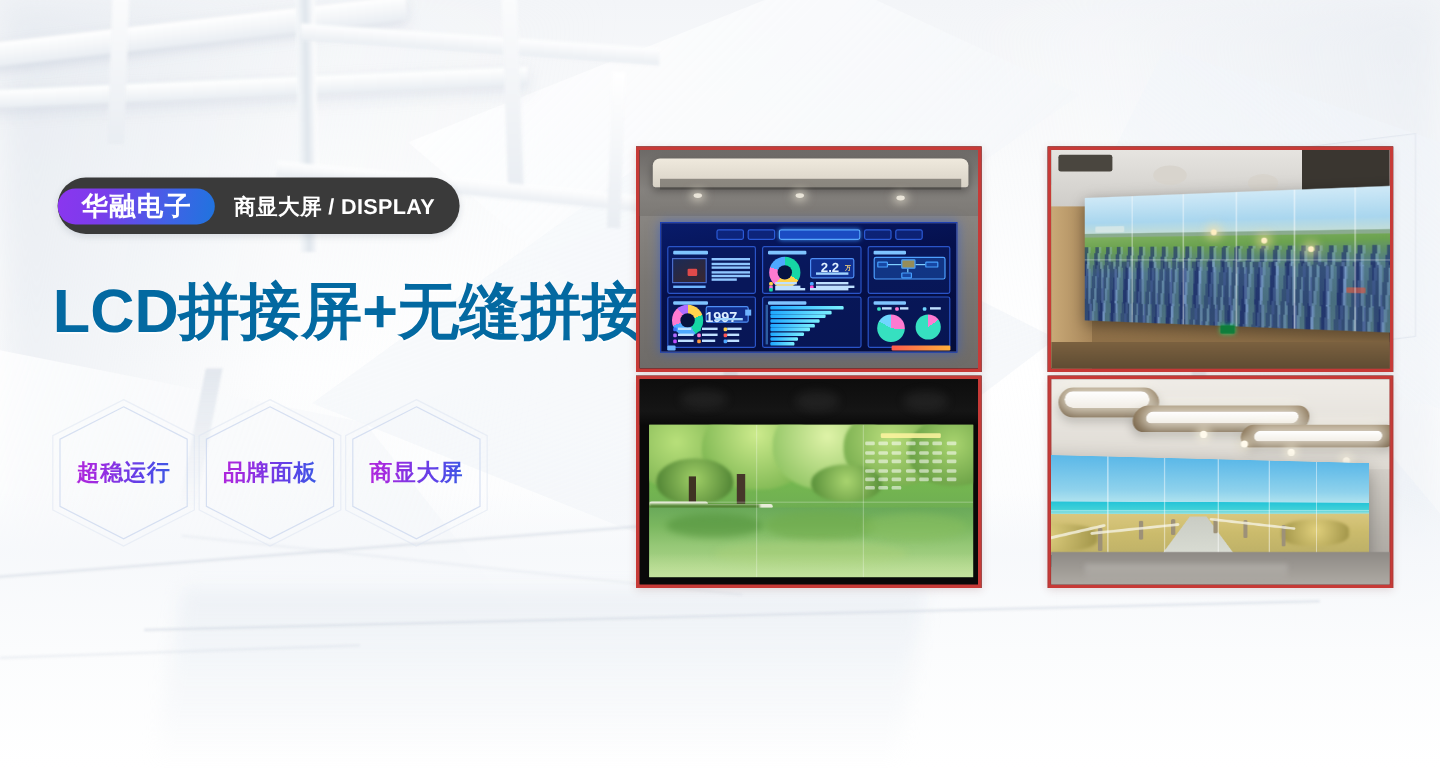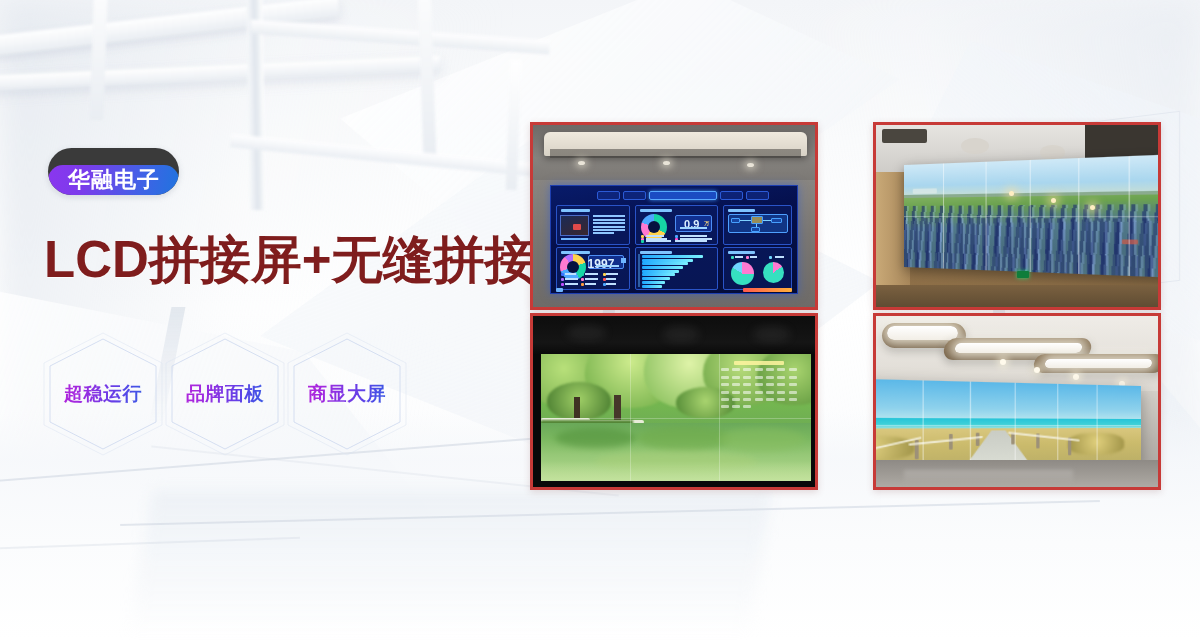--- a/index.html
+++ b/index.html
@@ -103,21 +103,21 @@
   .panel{ position:absolute; border:1px solid rgba(222,228,236,.7); filter:blur(.5px); }
   .p-1{ right:20px; top:120px; width:150px; height:170px; transform:skewY(-7deg); }
   .p-2{ right:120px; top:430px; width:200px; height:120px; transform:skewY(5deg); opacity:.6; }
 
   
   .left{ position:absolute; left:44px; top:0; width:500px; height:100%; }
 
   
   .pill{
     position:absolute; left:4px; top:148px;
-    height:47px; display:flex; align-items:flex-end;
+    height:47px; display:flex; align-items:center;
     border-radius:24px; overflow:hidden;
     background:#3a3a3a;
     box-shadow:0 2px 6px rgba(80,90,110,.18);
   }
   .pill-brand{
     display:flex; align-items:center; justify-content:center;
     padding:0 19px 0 20px;
     border-radius:24px;
     background:linear-gradient(100deg,#8b36ef 0%,#7b3ceb 28%,#3f63e6 72%,#1f74de 100%);
     color:#fff; font-size:22px; font-weight:700; letter-spacing:1px;
@@ -127,21 +127,21 @@
     display:flex; align-items:center;
     padding:0 20px 0 16px;
     color:#fff; font-size:18px; font-weight:700; letter-spacing:.3px;
     white-space:nowrap;
   }
 
   
   .headline{
     position:absolute; left:0; top:226px;
     font-size:51px; font-weight:700; letter-spacing:0px;
-    color:#7f1d1d; white-space:nowrap;
+    color:#0369a1; white-space:nowrap;
     text-shadow:0 1px 0 rgba(255,255,255,.7);
   }
   .subline{
     position:absolute; left:3px; top:296px;
     font-size:21px; font-weight:400; letter-spacing:.2px;
     color:#9aa0a8; white-space:nowrap;
   }
 
   
   .hexrow{ position:absolute; left:0px; top:337px; display:flex; gap:4px; }
@@ -307,20 +307,21 @@
     <div class="floor-line fl-7"></div>
     <div class="floor-line fl-3"></div>
     <div class="floor-line fl-4"></div>
     <div class="floor-line fl-5"></div>
   </div>
 
   <div class="left">
 
     <div class="pill">
       <div class="pill-brand">华融电子</div>
+      <div class="pill-sub">商显大屏 / DISPLAY</div>
     </div>
 
     <div class="headline">LCD拼接屏+无缝拼接</div>
 
 
     <div class="hexrow">
 
 
       <div class="hexcell">
         <svg viewBox="0 0 118 114">
@@ -386,21 +387,21 @@
             <div style="position:absolute;left:50%;top:51%;width:45%;height:2px;background:#8fc6ff;"></div>
             <div style="position:absolute;left:50%;top:60%;width:45%;height:2px;background:#8fc6ff;"></div>
             <div style="position:absolute;left:50%;top:69%;width:30%;height:2px;background:#8fc6ff;"></div>
             <div style="position:absolute;left:6%;top:84%;width:38%;height:2px;background:#6fb5ff;"></div>
           </div>
 
           <div class="panelbox" style="left:34%;top:18%;width:34%;height:37%;">
             <div class="pb-title"></div>
             <div class="donut" style="left:7%;top:20%;width:32%;aspect-ratio:1;"></div>
             <div style="position:absolute;right:6%;top:22%;width:46%;height:46%;background:rgba(25,70,190,.55);border:.8px solid #4e8ef5;border-radius:2px;"></div>
-            <div class="bigno" style="right:22%;top:30%;font-size:11px;">0.9</div>
+            <div class="bigno" style="right:22%;top:30%;font-size:11px;">2.2</div>
             <div class="bigno" style="right:10%;top:36%;font-size:5px;color:#ffd978;">万</div>
             <div style="position:absolute;right:12%;top:55%;width:34%;height:2px;background:#9fd4ff;"></div>
             <div class="legdot" style="left:7%;top:76%;background:#ffd34d;"></div>
             <div style="position:absolute;left:13%;top:76%;width:22%;height:2px;background:#bfe0ff;"></div>
             <div class="legdot" style="left:7%;top:83%;background:#ff7ad1;"></div>
             <div style="position:absolute;left:13%;top:83%;width:26%;height:2px;background:#bfe0ff;"></div>
             <div class="legdot" style="left:7%;top:90%;background:#16d6a5;"></div>
             <div style="position:absolute;left:13%;top:90%;width:30%;height:2px;background:#bfe0ff;"></div>
             <div class="legdot" style="left:48%;top:76%;background:#4ea8ff;"></div>
             <div style="position:absolute;left:54%;top:76%;width:34%;height:2px;background:#bfe0ff;"></div>

